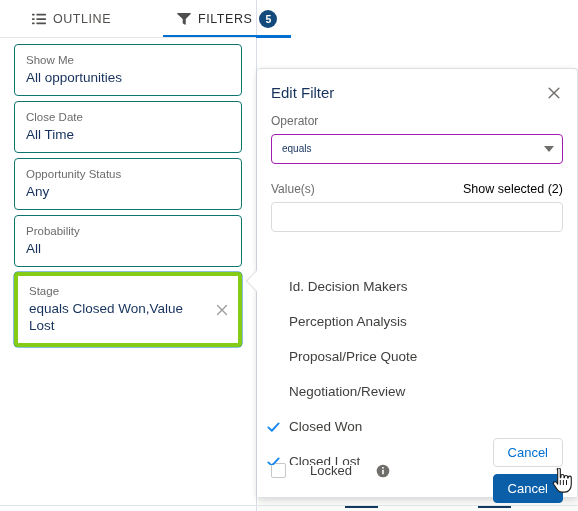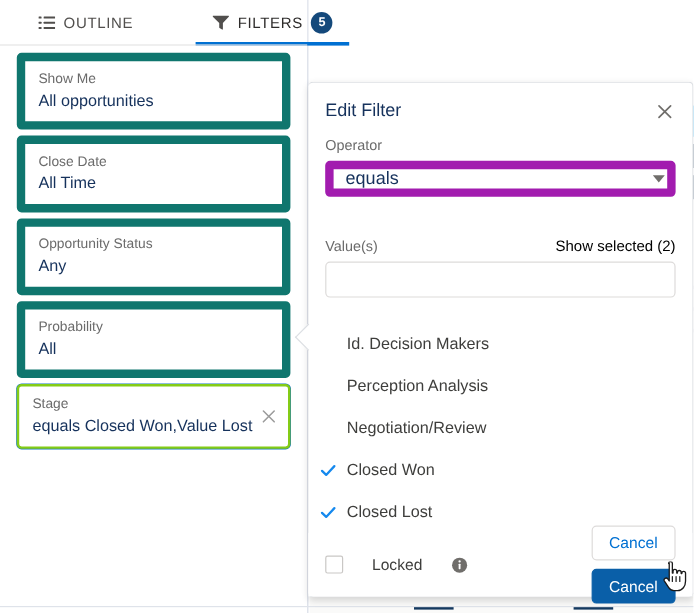--- a/index.html
+++ b/index.html
@@ -114,29 +114,29 @@
   
   .filter-list {
     position: absolute;
     left: 0; top: 40px;
     width: 256px;
     padding: 4px 14px 0 14px;
   }
   .filter-card {
     position: relative;
     background: #ffffff;
-    border: 7px solid #0f766e;
+    border: 1px solid #0f766e;
     border-radius: 4px;
     padding: 8px 26px 9px 11px;
     margin-bottom: 5px;
     cursor: pointer;
     min-height: 44px;
   }
   .filter-card.selected {
-    border: 2px solid #84cc16;
+    border: 4px solid #84cc16;
     box-shadow: 0 0 0 0.5px #1b7abf;
     border-radius: 4px;
   }
   .filter-label {
     font-size: 11.5px;
     color: #6b6b6b;
     line-height: 15px;
     margin-bottom: 1px;
   }
   .filter-value {
@@ -202,24 +202,24 @@
   .field-label {
     font-size: 12px;
     color: #6b6b6b;
     line-height: 16px;
     margin-bottom: 5px;
   }
   .select-wrap { position: relative; }
   .select-box {
     width: 100%;
     height: 30px;
-    border: 7px solid #a21caf;
+    border: 1px solid #a21caf;
     border-radius: 4px;
     background: #ffffff;
-    font-size: 15px;
+    font-size: 10px;
     color: #16325c;
     padding: 0 28px 0 10px;
     font-family: "Liberation Sans", sans-serif;
     line-height: 28px;
     cursor: pointer;
     display: flex;
     align-items: center;
   }
   .select-caret {
     position: absolute;
@@ -227,21 +227,21 @@
     width: 0; height: 0;
     border-left: 5px solid transparent;
     border-right: 5px solid transparent;
     border-top: 6px solid #706e6b;
     pointer-events: none;
   }
   .values-row {
     display: flex;
     align-items: baseline;
     justify-content: space-between;
-    margin-top: 33px;
+    margin-top: 17px;
   }
   .link {
     font-size: 12.5px;
     color: #000000;
     cursor: pointer;
     text-decoration: none;
   }
   .value-input {
     width: 100%;
     height: 30px;
@@ -459,20 +459,23 @@
       <div class="option-list">
 
         <div class="option-row">
           <span>Id. Decision Makers</span>
         </div>
 
         <div class="option-row">
           <span>Perception Analysis</span>
         </div>
 
+        <div class="option-row">
+          <span>Proposal/Price Quote</span>
+        </div>
 
         <div class="option-row">
           <span>Negotiation/Review</span>
         </div>
 
         <div class="option-row">
           <span class="check">
             <svg viewBox="0 0 16 16" width="15" height="15" stroke="#1589ee" stroke-width="2" fill="none" stroke-linecap="round" stroke-linejoin="round">
               <path d="M2.5 8.4 L6.2 12 L13.5 4.2"></path>
             </svg>

